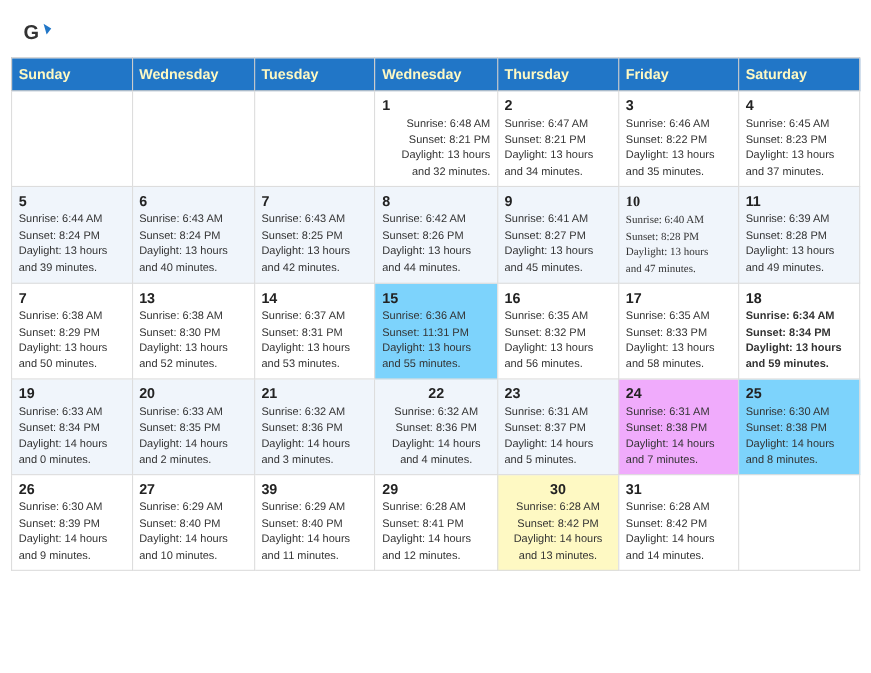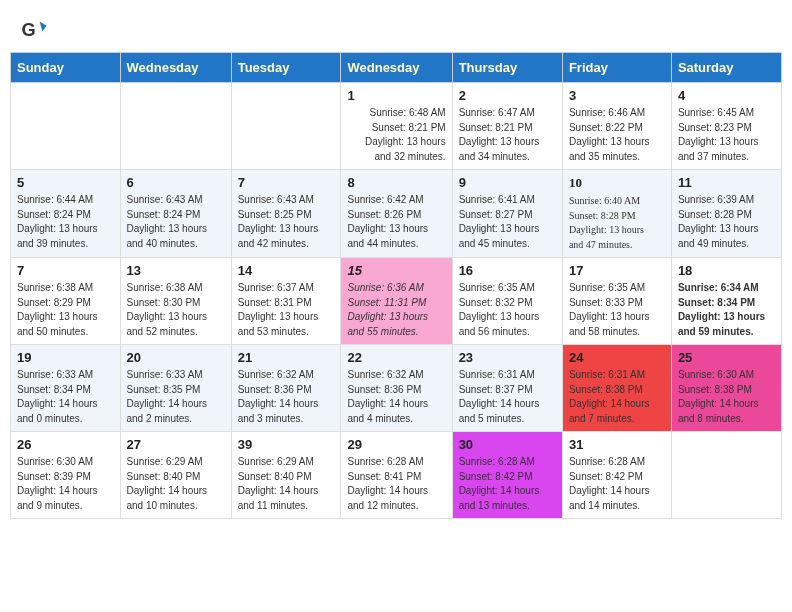--- a/index.html
+++ b/index.html
@@ -224,21 +224,21 @@
 Daylight: 13 hours
 and 52 minutes.</div>
           </td>
           <td style="background: rgb(255, 255, 255);">
             <div class="day-number">14</div>
             <div class="day-info" style="white-space: pre-line;">Sunrise: 6:37 AM
 Sunset: 8:31 PM
 Daylight: 13 hours
 and 53 minutes.</div>
           </td>
-          <td style="background: #f9a8d4; font-style: italic;">
+          <td style="background: #7dd3fc;">
             <div class="day-number">15</div>
             <div class="day-info" style="white-space: pre-line;">Sunrise: 6:36 AM
 Sunset: 11:31 PM
 Daylight: 13 hours
 and 55 minutes.</div>
           </td>
           <td style="background: rgb(255, 255, 255);">
             <div class="day-number">16</div>
             <div class="day-info" style="white-space: pre-line;">Sunrise: 6:35 AM
 Sunset: 8:32 PM
@@ -275,42 +275,42 @@
 Daylight: 14 hours
 and 2 minutes.</div>
           </td>
           <td style="background: rgb(240, 245, 251);">
             <div class="day-number">21</div>
             <div class="day-info" style="white-space: pre-line;">Sunrise: 6:32 AM
 Sunset: 8:36 PM
 Daylight: 14 hours
 and 3 minutes.</div>
           </td>
-          <td style="background: rgb(240, 245, 251);">
+          <td style="background: rgb(240, 245, 251); text-align: center;">
             <div class="day-number">22</div>
             <div class="day-info" style="white-space: pre-line;">Sunrise: 6:32 AM
 Sunset: 8:36 PM
 Daylight: 14 hours
 and 4 minutes.</div>
           </td>
           <td style="background: rgb(240, 245, 251);">
             <div class="day-number">23</div>
             <div class="day-info" style="white-space: pre-line;">Sunrise: 6:31 AM
 Sunset: 8:37 PM
 Daylight: 14 hours
 and 5 minutes.</div>
           </td>
-          <td style="background: #ef4444;">
+          <td style="background: #f0abfc;">
             <div class="day-number">24</div>
             <div class="day-info" style="white-space: pre-line;">Sunrise: 6:31 AM
 Sunset: 8:38 PM
 Daylight: 14 hours
 and 7 minutes.</div>
           </td>
-          <td style="background: #ec4899;">
+          <td style="background: #7dd3fc;">
             <div class="day-number">25</div>
             <div class="day-info" style="white-space: pre-line;">Sunrise: 6:30 AM
 Sunset: 8:38 PM
 Daylight: 14 hours
 and 8 minutes.</div>
           </td>
         </tr>
         <tr>
           <td style="background: rgb(255, 255, 255);">
             <div class="day-number">26</div>
@@ -333,21 +333,21 @@
 Daylight: 14 hours
 and 11 minutes.</div>
           </td>
           <td style="background: rgb(255, 255, 255);">
             <div class="day-number">29</div>
             <div class="day-info" style="white-space: pre-line;">Sunrise: 6:28 AM
 Sunset: 8:41 PM
 Daylight: 14 hours
 and 12 minutes.</div>
           </td>
-          <td style="background: #d946ef;">
+          <td style="background: #fef9c3; text-align: center;">
             <div class="day-number">30</div>
             <div class="day-info" style="white-space: pre-line;">Sunrise: 6:28 AM
 Sunset: 8:42 PM
 Daylight: 14 hours
 and 13 minutes.</div>
           </td>
           <td style="background: rgb(255, 255, 255);">
             <div class="day-number">31</div>
             <div class="day-info" style="white-space: pre-line;">Sunrise: 6:28 AM
 Sunset: 8:42 PM

